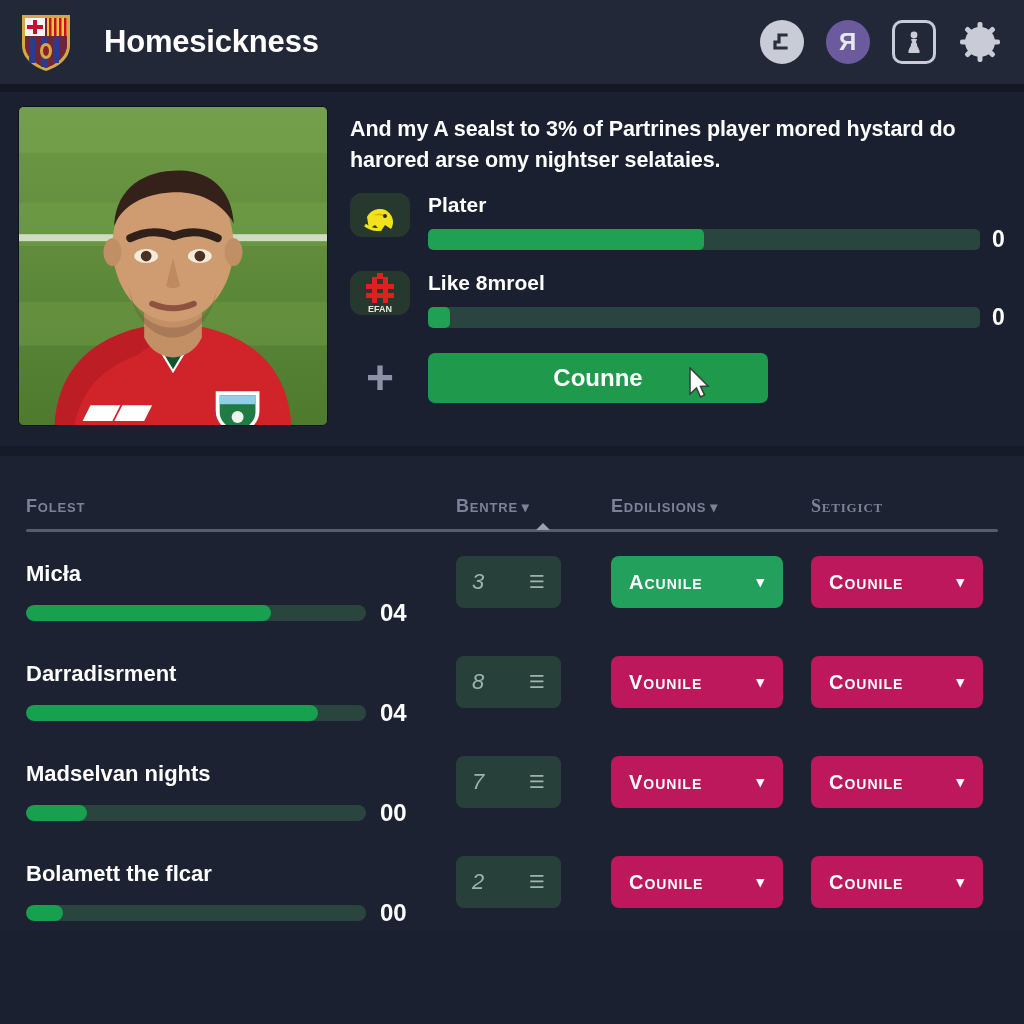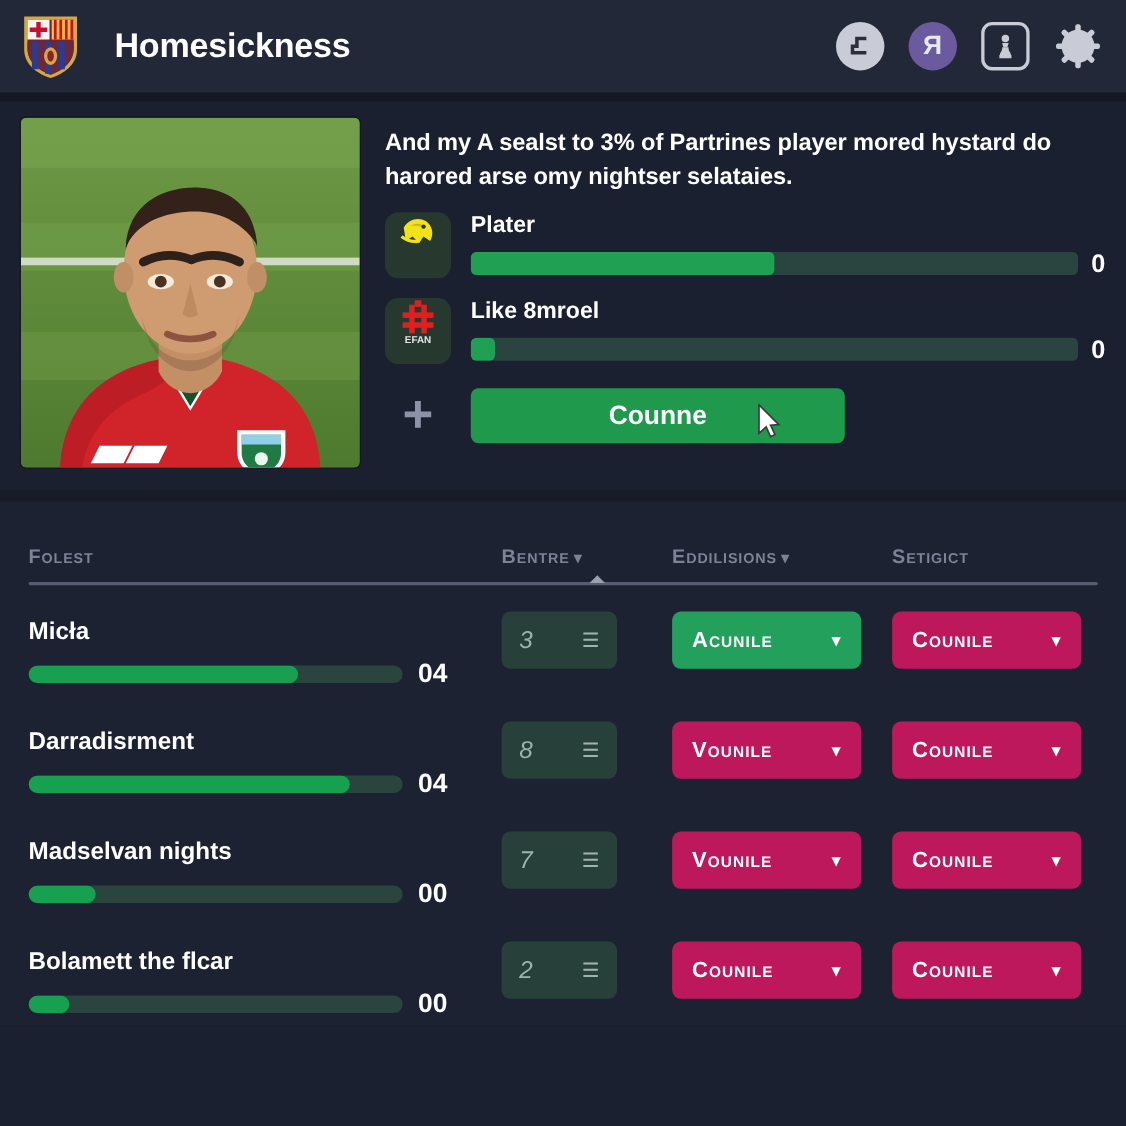--- a/index.html
+++ b/index.html
@@ -40,22 +40,22 @@
     background: #4f7a33; border: 1px solid #0f121b;
   }
   .photo svg { display: block; width: 100%; height: 100%; }
   .topright { flex: 1; min-width: 0; padding-top: 8px; }
   .desc {
     color: #ffffff; font-size: 21.5px; font-weight: bold;
     line-height: 1.42; letter-spacing: -0.1px;
   }
   .statrow { display: flex; align-items: flex-start; gap: 18px; margin-top: 18px; }
   .badge {
-    width: 60px; height: 60px; flex: 0 0 60px; border-radius: 12px;
-    background: #27392f; display: flex; align-items: flex-start; justify-content: center;
+    width: 60px; height: 44px; flex: 0 0 60px; border-radius: 12px;
+    background: #27392f; display: flex; align-items: flex-end; justify-content: center;
     overflow: hidden;
   }
   .statbody { flex: 1; min-width: 0; }
   .statlabel { color: #ffffff; font-size: 21px; font-weight: bold; margin-bottom: 9px; }
   .barline { display: flex; align-items: center; gap: 12px; }
   .track { flex: 1; height: 21px; border-radius: 5px; background: #2a4440; overflow: hidden; }
   .fill { height: 100%; border-radius: 5px; background: #1fa052; }
   .barval { color: #ffffff; font-size: 23px; font-weight: bold; width: 14px; flex: 0 0 14px; }
   .actionrow { display: flex; align-items: center; gap: 18px; margin-top: 22px; }
   .plus-slot { width: 60px; flex: 0 0 60px; display: flex; align-items: center; justify-content: center; }
@@ -75,21 +75,21 @@
   .sec-title { color: #ffffff; font-size: 25px; font-weight: bold; }
   .chev-right { margin-left: auto; color: #9aa0b0; font-size: 34px; font-weight: bold; line-height: 1; }
   .cols {
     display: flex; align-items: center; margin-top: 18px;
     color: #7b8396; font-size: 18px; font-weight: bold;
     font-variant: small-caps; letter-spacing: 0.8px;
   }
   .col-first { width: 430px; flex: 0 0 430px; }
   .col-b { width: 155px; flex: 0 0 155px; }
   .col-c { width: 200px; flex: 0 0 200px; }
-  .col-d { flex: 1; }
+  .col-d { flex: 1; font-family: Liberation Serif, serif; }
   .caret-sm { font-size: 14px; margin-left: 4px; }
   .rule { position: relative; height: 3px; background: #565d70; margin-top: 12px; border-radius: 2px; }
   .rule::after {
     content: ""; position: absolute; left: 510px; top: -6px;
     border-left: 7px solid transparent; border-right: 7px solid transparent;
     border-bottom: 7px solid #9aa0b0;
   }
 
   .row { display: flex; align-items: center; height: 100px; }
   .row-left { width: 430px; flex: 0 0 430px; padding-right: 14px; margin-top: 24px; }

